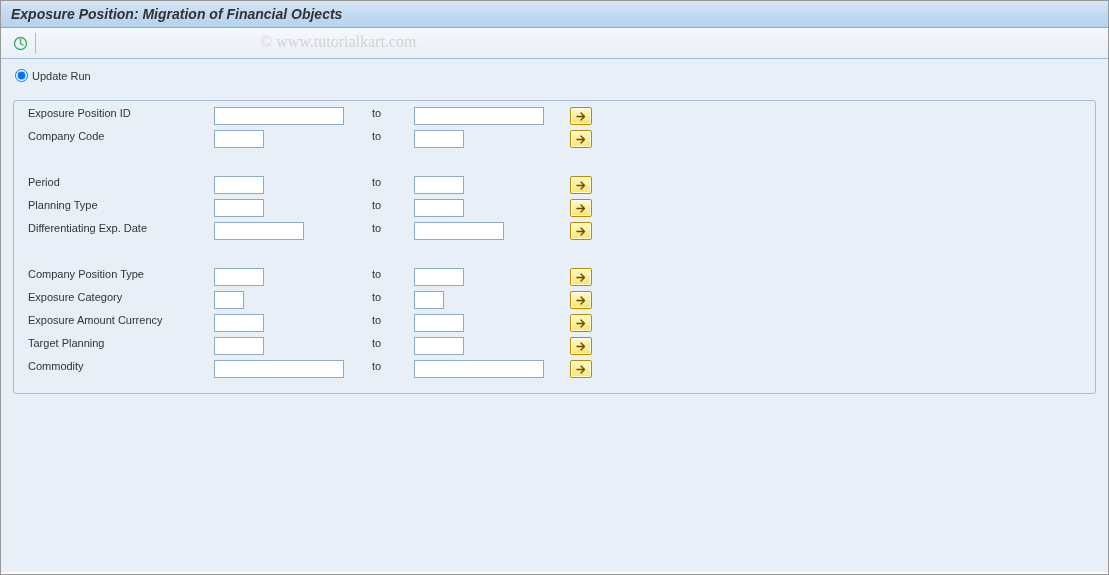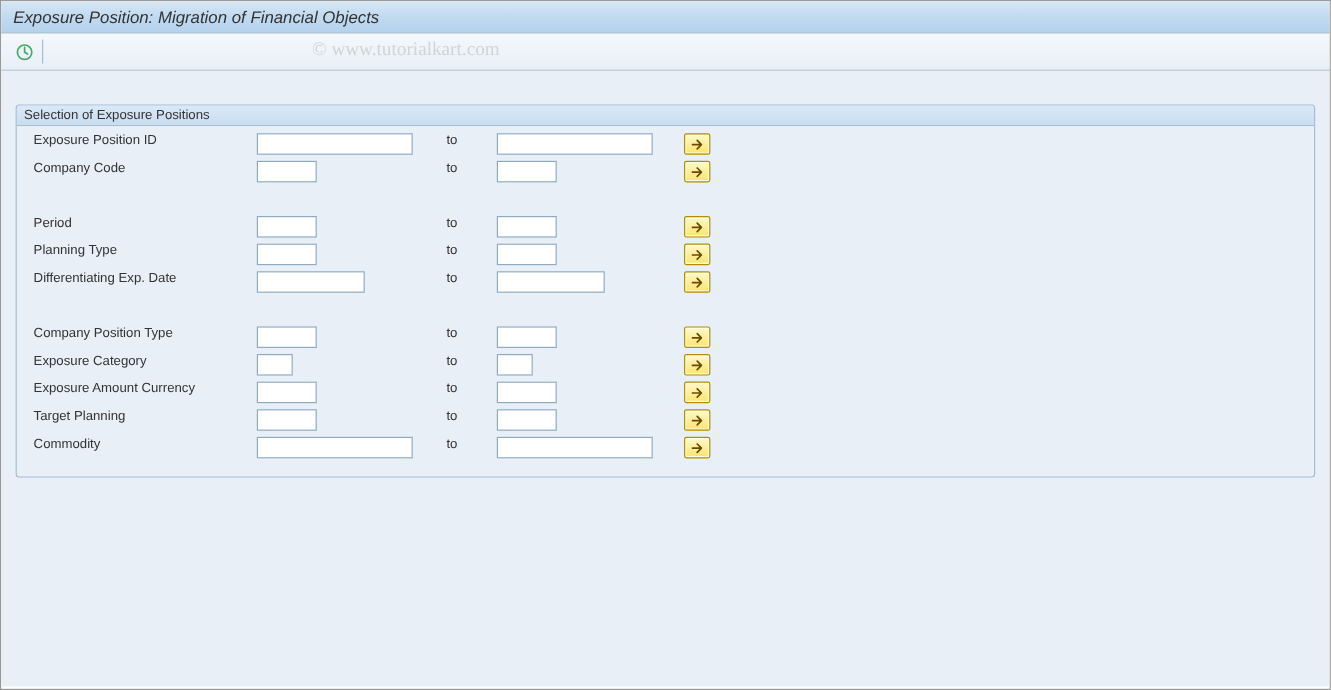--- a/index.html
+++ b/index.html
@@ -9,21 +9,21 @@
       background: #fff;
       width: 1109px;
       height: 575px;
       border: 1px solid #999;
       overflow: hidden;
     }
     .title-bar {
       background: linear-gradient(to bottom, #d7e7f5 0%, #c1daf0 50%, #b5d2ed 100%);
       border-bottom: 1px solid #8fabc4;
       padding: 5px 10px;
-      font-weight: normal;
+      font-weight: bold;
       font-style: italic;
       font-size: 14px;
       color: #333;
     }
     .toolbar {
       background: linear-gradient(to bottom, #f5f8fb 0%, #e8eff7 100%);
       border-bottom: 1px solid #a5bed6;
       padding: 4px 8px;
       height: 31px;
       display: flex;
@@ -119,24 +119,27 @@
     </svg>
   </div>
   <div class="tb-sep"></div>
 </div>
 
 <div class="watermark">© www.tutorialkart.com</div>
 
 <div class="content">
 
   <div class="radio-group">
+    <label class="radio-row">
+      <input type="radio" name="runmode" checked="" style="">
+      <span>Update Run</span>
+    </label>
   </div>
 
   <div class="group-box">
-    <div class="group-header">Selection of Exposure Positions</div>
     <div class="group-body">
 
       <div class="row">
         <div class="label">Exposure Position ID</div>
         <div class="col-from">
             <input type="text" class="sap-input w-long" value="" style="">
           </div>
         <div class="col-to-lbl">to</div>
         <div class="col-to">
             <input type="text" class="sap-input w-long" value="" style="">

